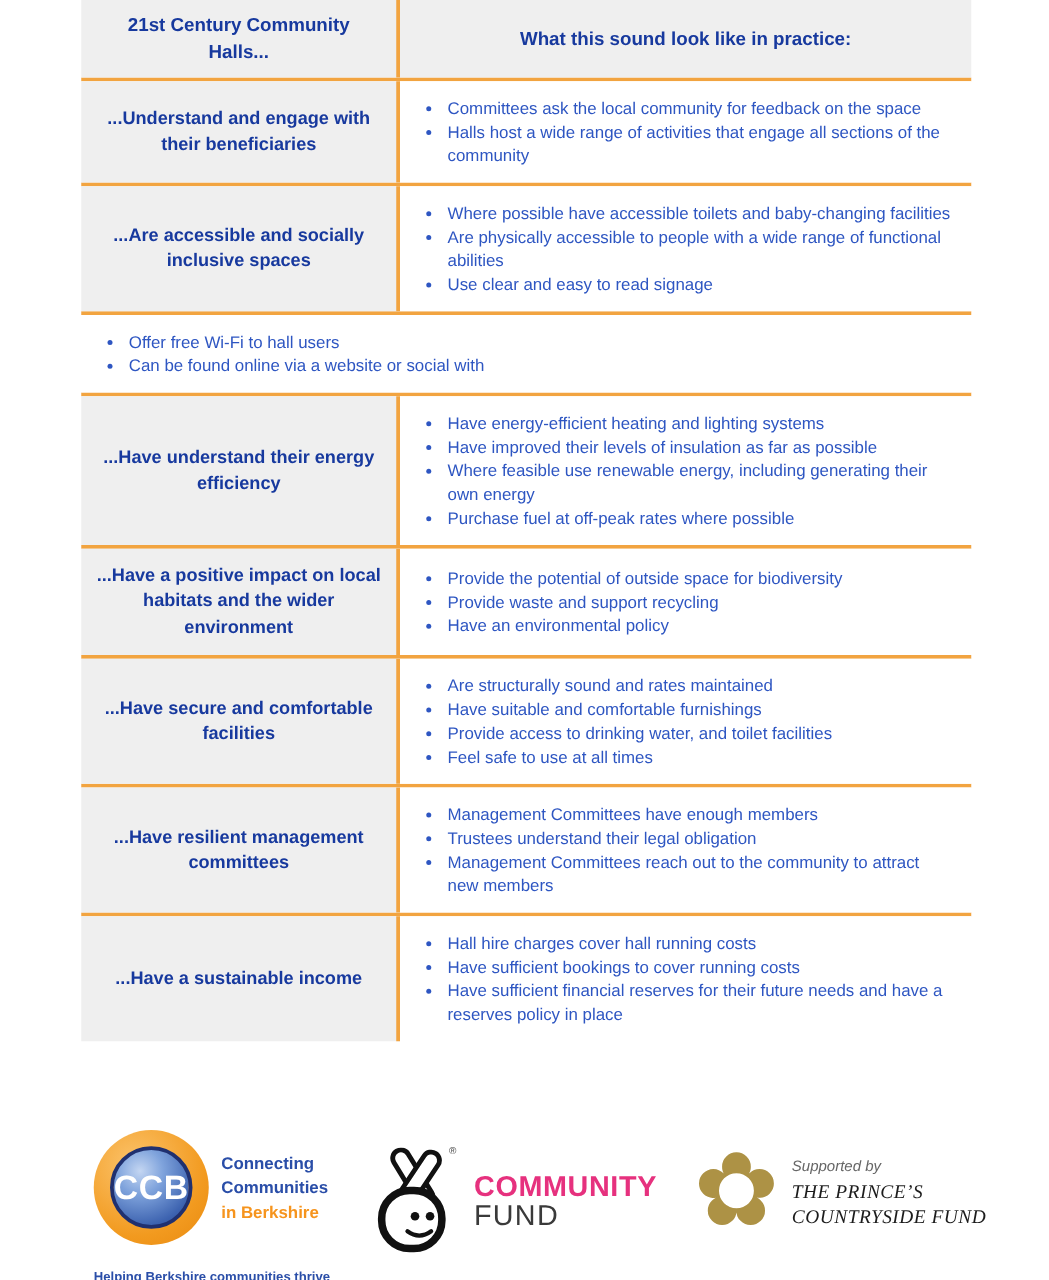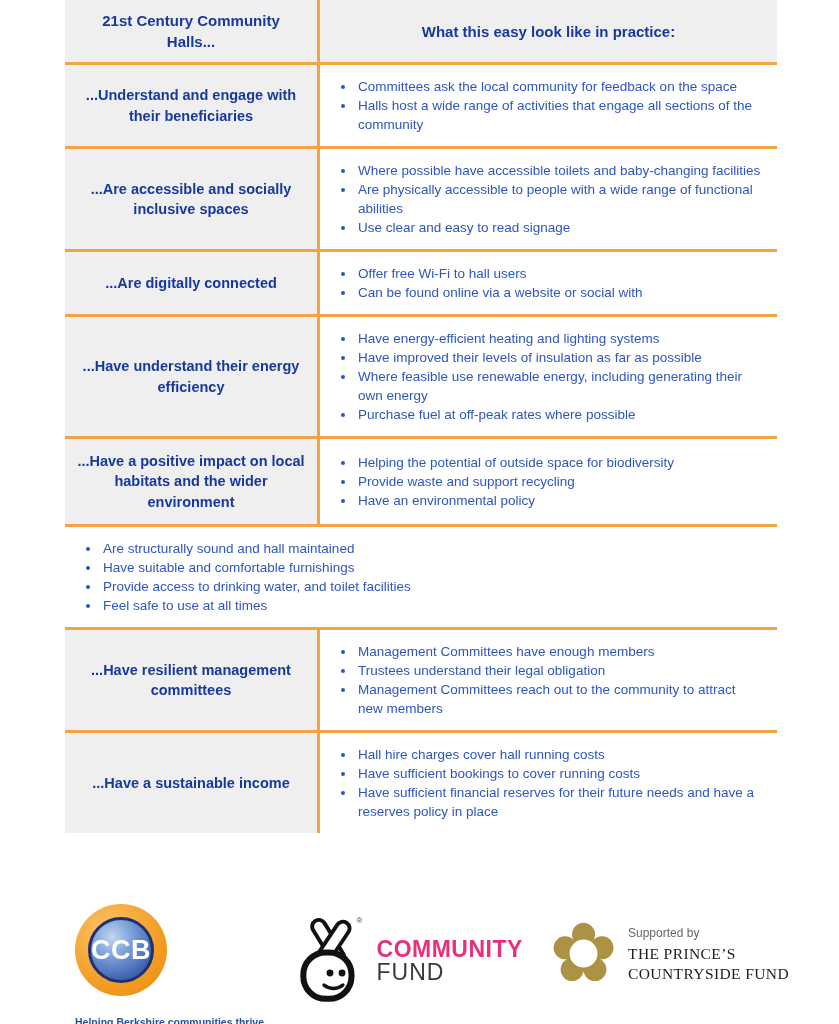--- a/index.html
+++ b/index.html
@@ -74,34 +74,34 @@
   .lottery-reg{position:absolute;left:66px;top:-2px;font-size:8px;color:#444;}
   .lottery-text{margin-left:8px;line-height:1.02;}
   .lottery-community{color:var(--lottery-pink);font-weight:bold;font-size:23px;letter-spacing:.5px;}
   .lottery-fund{color:var(--lottery-dark);font-size:23px;letter-spacing:1px;}
   
   .pcf{display:flex;align-items:center;margin-top:8px;}
   .pcf-flower{
     font-family:"DejaVu Sans", sans-serif;
     color:var(--pcf-gold);font-size:82px;line-height:82px;height:86px;
   }
-  .pcf-text{margin-left:10px;}
+  .pcf-text{margin-left:10px;font-style:italic;}
   .pcf-supported{color:#666;font-size:12px;margin-bottom:4px;}
   .pcf-name{
     font-family:"Liberation Serif", serif;color:var(--pcf-dark);
     font-size:15.5px;letter-spacing:.4px;line-height:1.3;
   }
 </style>
 </head>
 <body>
 
 <div class="halls-table">
   <div class="t-row header-row">
     <div class="cell left">21st Century Community Halls...</div>
-    <div class="cell right">What this easy look like in practice:</div>
+    <div class="cell right">What this sound look like in practice:</div>
   </div>
   <div id="table-body">
       <div class="t-row">
         <div class="cell left">...Understand and engage with their beneficiaries</div>
         <div class="cell right">
           <ul>
             <li>Committees ask the local community for feedback on the space</li>
             <li>Halls host a wide range of activities that engage all sections of the community</li>
           </ul>
         </div>
@@ -110,21 +110,20 @@
         <div class="cell left">...Are accessible and socially inclusive spaces</div>
         <div class="cell right">
           <ul>
             <li>Where possible have accessible toilets and baby-changing facilities</li>
             <li>Are physically accessible to people with a wide range of functional abilities</li>
             <li>Use clear and easy to read signage</li>
           </ul>
         </div>
       </div>
       <div class="t-row">
-        <div class="cell left">...Are digitally connected</div>
         <div class="cell right">
           <ul>
             <li>Offer free Wi-Fi to hall users</li>
             <li>Can be found online via a website or social with</li>
           </ul>
         </div>
       </div>
       <div class="t-row">
         <div class="cell left">...Have understand their energy efficiency</div>
         <div class="cell right">
@@ -133,30 +132,31 @@
             <li>Have improved their levels of insulation as far as possible</li>
             <li>Where feasible use renewable energy, including generating their own energy</li>
             <li>Purchase fuel at off-peak rates where possible</li>
           </ul>
         </div>
       </div>
       <div class="t-row">
         <div class="cell left">...Have a positive impact on local habitats and the wider environment</div>
         <div class="cell right">
           <ul>
-            <li>Helping the potential of outside space for biodiversity</li>
+            <li>Provide the potential of outside space for biodiversity</li>
             <li>Provide waste and support recycling</li>
             <li>Have an environmental policy</li>
           </ul>
         </div>
       </div>
       <div class="t-row">
-        <div class="cell right">
-          <ul>
-            <li>Are structurally sound and hall maintained</li>
+        <div class="cell left">...Have secure and comfortable facilities</div>
+        <div class="cell right">
+          <ul>
+            <li>Are structurally sound and rates maintained</li>
             <li>Have suitable and comfortable furnishings</li>
             <li>Provide access to drinking water, and toilet facilities</li>
             <li>Feel safe to use at all times</li>
           </ul>
         </div>
       </div>
       <div class="t-row">
         <div class="cell left">...Have resilient management committees</div>
         <div class="cell right">
           <ul>
@@ -178,20 +178,25 @@
       </div>
     </div>
 </div>
 
 <div class="footer">
 
   <div class="ccb">
     <div class="ccb-top">
       <div class="ccb-circle">
         <div class="ccb-inner">CCB</div>
+      </div>
+      <div class="ccb-text">
+        <div class="blue">Connecting</div>
+        <div class="blue">Communities</div>
+        <div class="orange">in Berkshire</div>
       </div>
     </div>
     <div class="ccb-tagline">Helping Berkshire communities thrive</div>
   </div>
 
   <div class="lottery">
     <svg width="78" height="86" viewBox="0 0 90 100" aria-hidden="true">
       <line x1="54" y1="46" x2="32" y2="10" stroke="#111" stroke-width="20" stroke-linecap="round"></line>
       <line x1="54" y1="46" x2="32" y2="10" stroke="#fff" stroke-width="11" stroke-linecap="round"></line>
       <line x1="36" y1="48" x2="60" y2="12" stroke="#111" stroke-width="20" stroke-linecap="round"></line>

